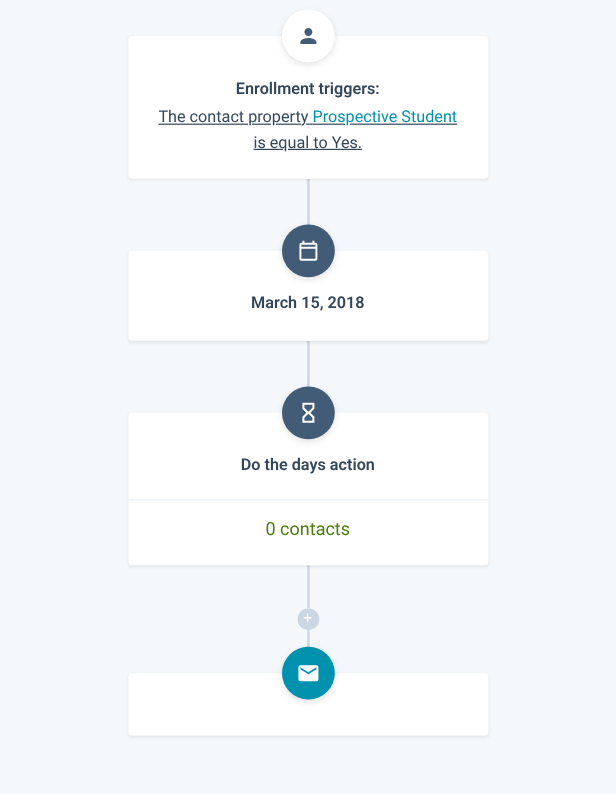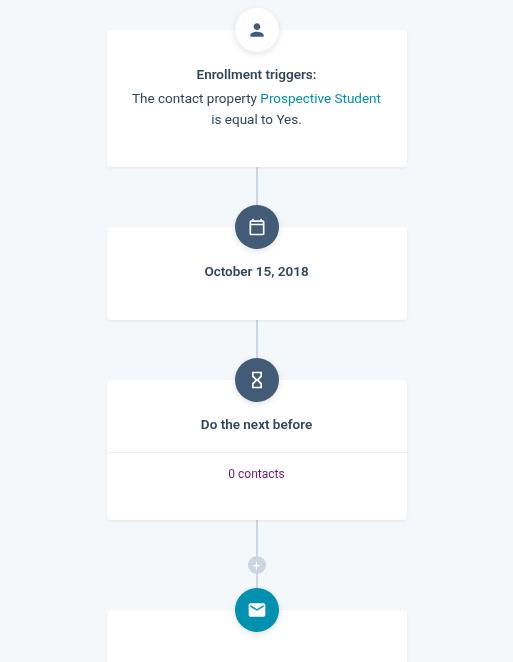--- a/index.html
+++ b/index.html
@@ -16,32 +16,32 @@
       display: flex;
       flex-direction: column;
       align-items: center;
       padding-top: 30px;
     }
     .card {
       background: #fff;
       border-radius: 3px;
       box-shadow: 0 1px 3px rgba(0,0,0,0.08);
       width: 300px;
-      padding: 34px 22px 36px 22px;
+      padding: 34px 22px 18px 22px;
       text-align: center;
       position: relative;
       font-size: 13.5px;
       line-height: 1.6;
     }
     .card-lg { width: 300px; }
     .card .title { font-weight: 600; margin-bottom: 2px; }
-    .card .subtext { color: #33475b; }
+    .card .subtext { color: #33475b; text-decoration: underline; }
     .link { color: #0091ae; }
     .divider { height: 1px; background: #eaf0f6; margin: 16px -22px 12px -22px; }
-    .muted { color: #701a75; font-size: 12px; }
+    .muted { color: #4d7c0f; font-size: 15px; }
     .connector {
       width: 2px;
       background: #cbd6e2;
       flex-shrink: 0;
     }
     .line-short { height: 60px; }
     .line-mid { height: 36px; width:2px; background:#cbd6e2; }
     .plus-node {
       width: 18px;
       height: 18px;
@@ -95,32 +95,32 @@
   </div>
 
   <div class="connector line-short"></div>
 
   <div class="card">
     <div class="icon-badge badge-dark">
       <svg viewBox="0 0 24 24">
           <path d="M19 4h-1V2h-2v2H8V2H6v2H5a2 2 0 0 0-2 2v14a2 2 0 0 0 2 2h14a2 2 0 0 0 2-2V6a2 2 0 0 0-2-2zm0 16H5V10h14v10zm0-12H5V6h14v2z"></path>
         </svg>
     </div>
-    <div class="title">October 15, 2018</div>
+    <div class="title">March 15, 2018</div>
   </div>
 
   <div class="connector line-short"></div>
 
   <div class="card">
     <div class="icon-badge badge-dark">
       <svg viewBox="0 0 24 24">
           <path d="M6 2v6l4 4-4 4v6h12v-6l-4-4 4-4V2H6zm10 15v3H8v-3l4-4 4 4zM8 7V4h8v3l-4 4-4-4z"></path>
         </svg>
     </div>
-    <div class="title">Do the next before</div>
+    <div class="title">Do the days action</div>
     <div class="divider"></div>
     <div class="muted">0 contacts</div>
   </div>
 
   <div class="seg">
     <div class="line-mid"></div>
     <div class="plus-node">
         <span>+</span>
       </div>
     <div class="line-mid"></div>

